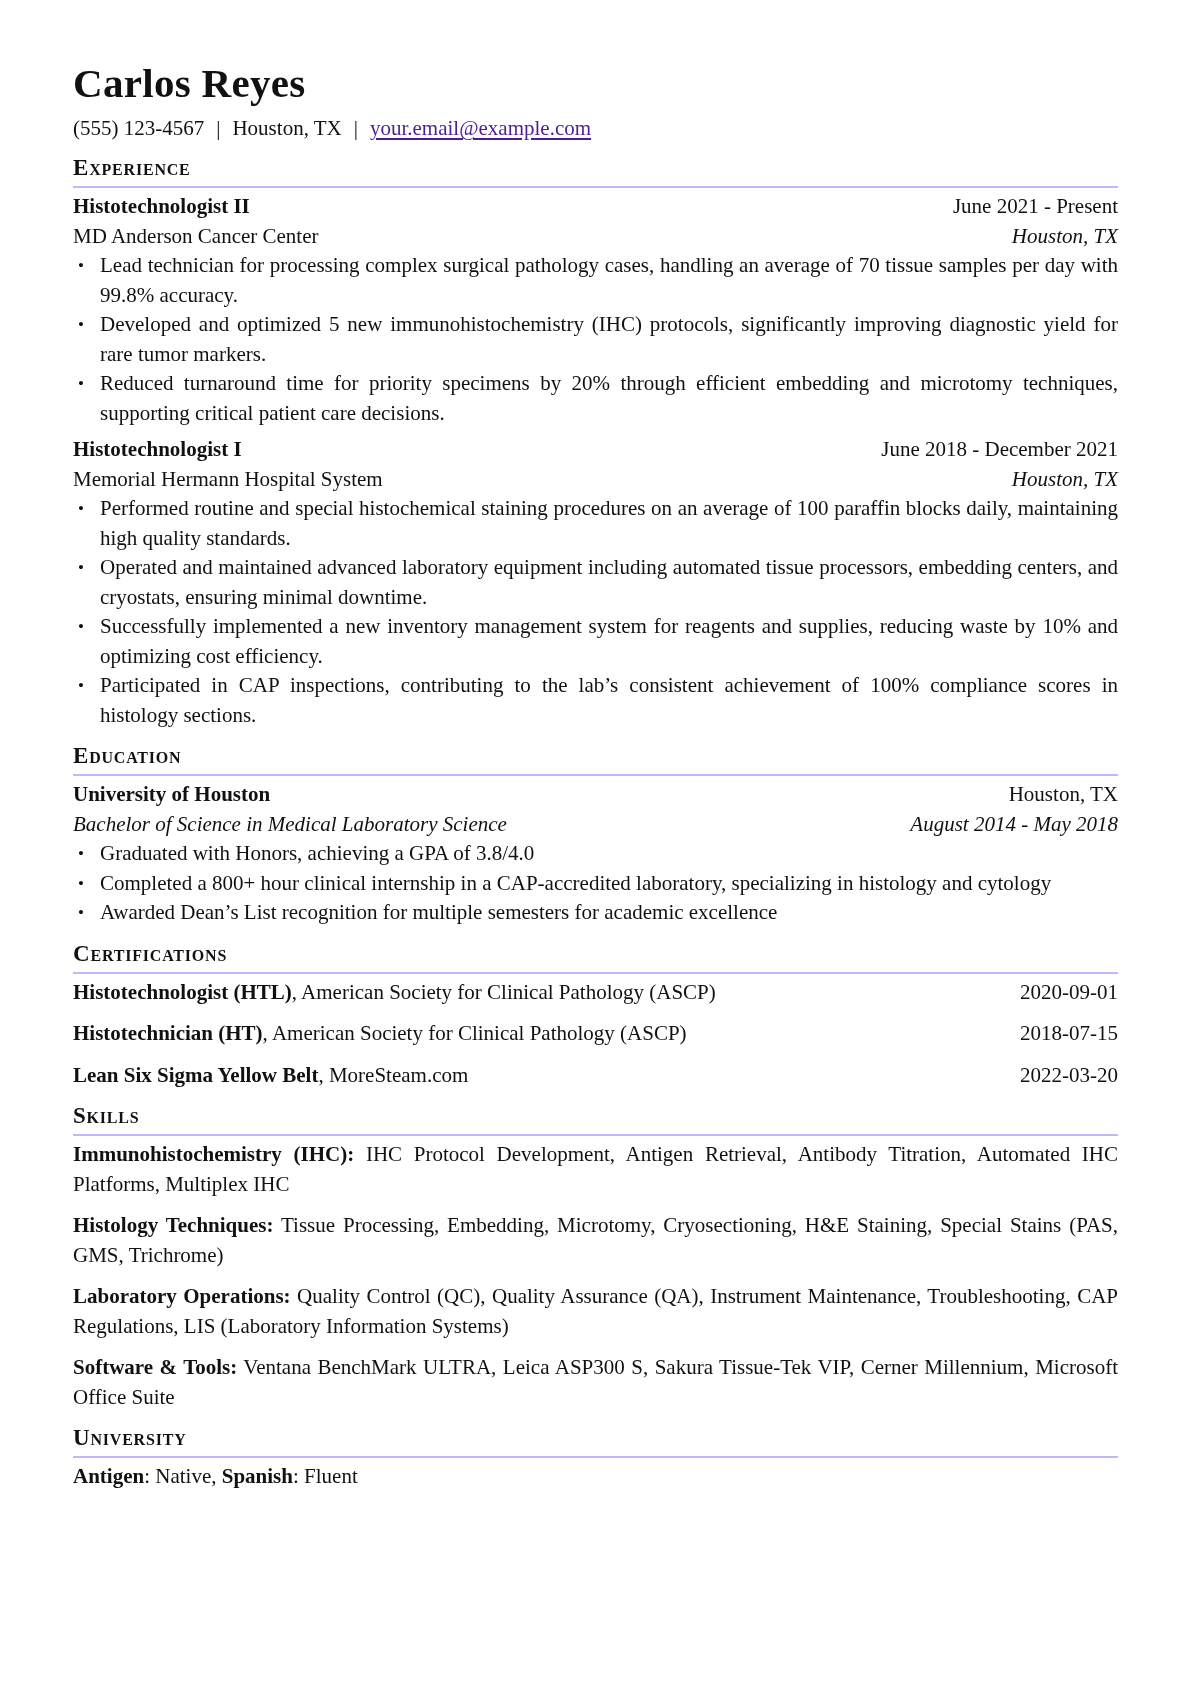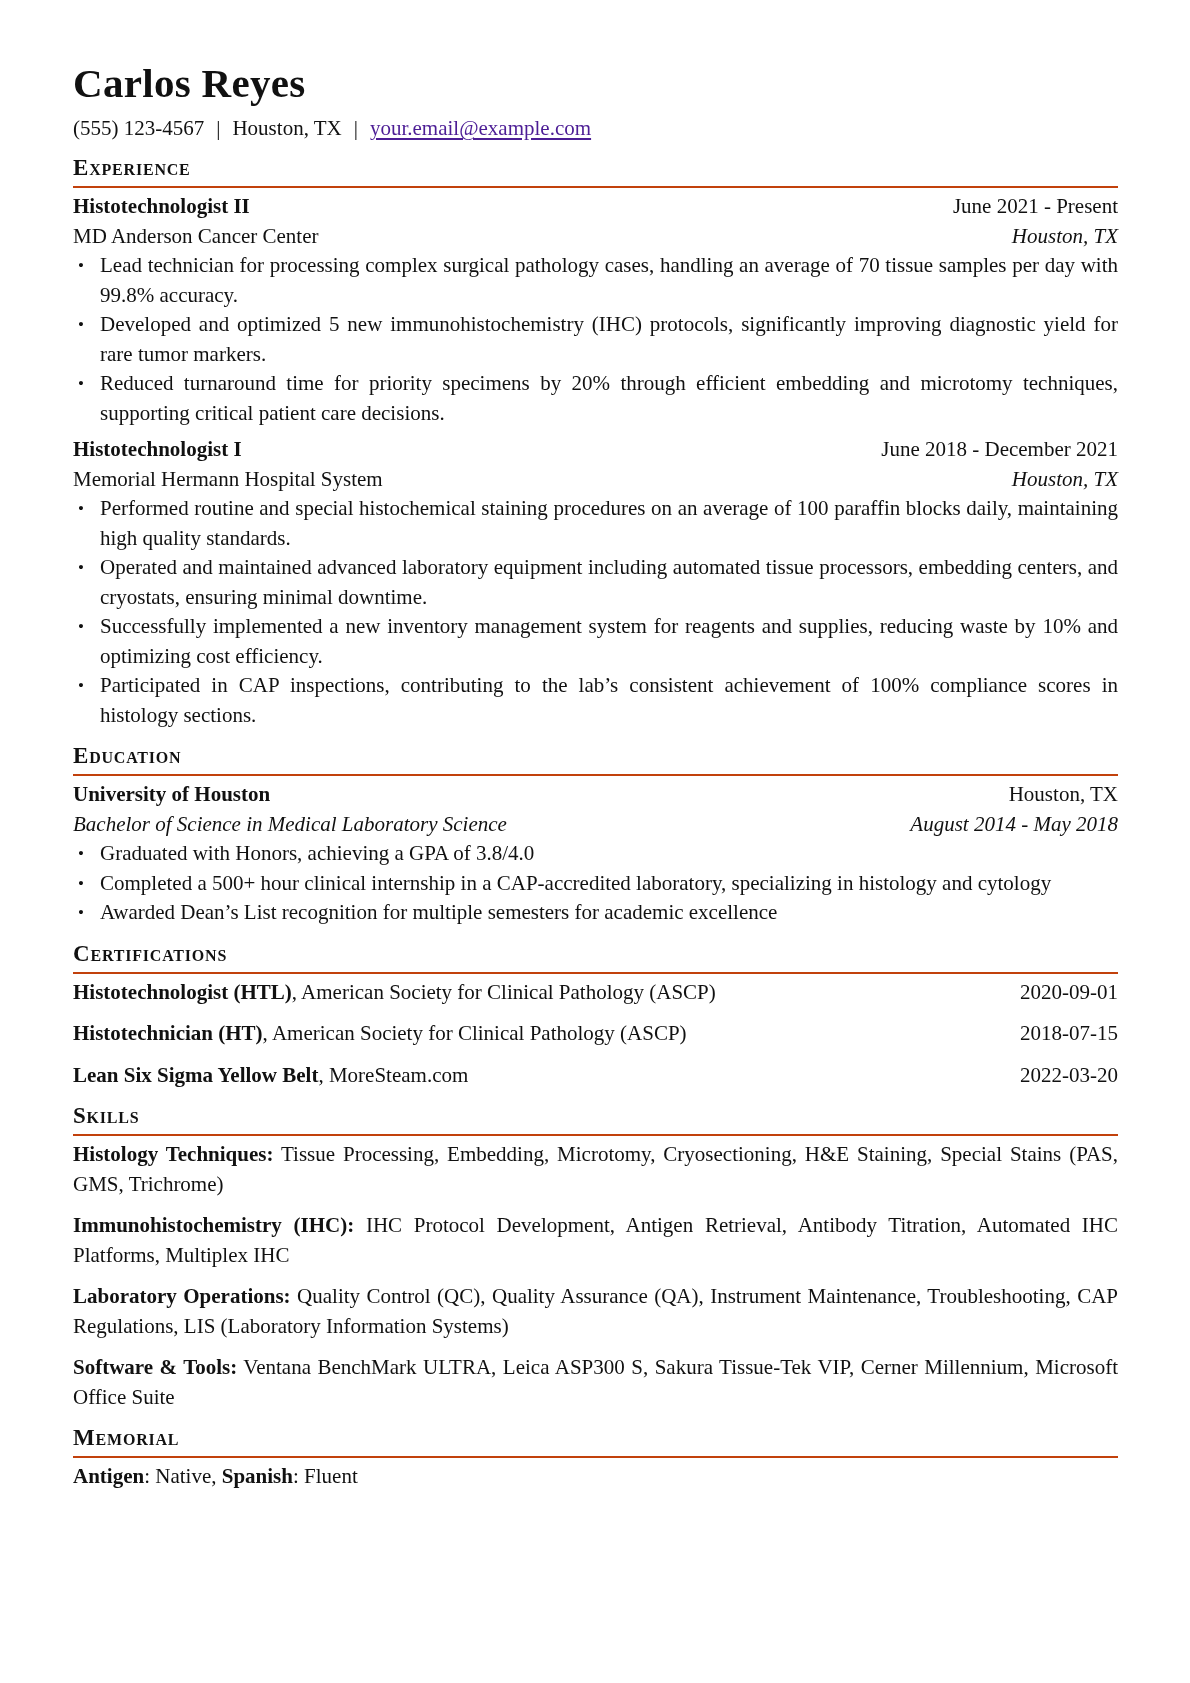--- a/index.html
+++ b/index.html
@@ -12,21 +12,21 @@
   }
   .page { position: absolute; left: 73px; top: 58px; width: 1045px; }
   .name { font-size: 41px; font-weight: bold; line-height: 50px; margin: 0; letter-spacing: 0.3px; }
   .contact { margin-top: 6px; line-height: 28px; }
   .contact .sep { display: inline-block; margin: 0 12px; }
   .contact a { color: #4c1d95; text-decoration: underline; text-underline-offset: 3px; }
   .section { margin-top: 0; }
   .section-title {
     font-size: 23px; font-weight: bold; font-variant: small-caps; letter-spacing: 0.8px;
     line-height: 28px; margin-top: 12px; padding-bottom: 4px;
-    border-bottom: 2px solid #c2410c;
+    border-bottom: 2px solid #c4b5fd;
     margin-bottom: 4px;
   }
   .row { display: flex; justify-content: space-between; align-items: baseline; }
   .bold { font-weight: bold; }
   .ital { font-style: italic; }
   ul.bullets { margin: 0; padding: 0 0 0 27px; list-style: none; }
   ul.bullets li { position: relative; text-align: justify; }
   ul.bullets li::before { content: "\2022"; position: absolute; left: -22px; top: 0; font-size: 17px; }
   .entry + .entry { margin-top: 7px; }
   .cert-row { margin-bottom: 12px; }
@@ -87,21 +87,21 @@
       <div class="row">
         <span class="bold">University of Houston</span>
         <span>Houston, TX</span>
       </div>
       <div class="row">
         <span class="ital">Bachelor of Science in Medical Laboratory Science</span>
         <span class="ital">August 2014 - May 2018</span>
       </div>
       <ul class="bullets">
         <li>Graduated with Honors, achieving a GPA of 3.8/4.0</li>
-        <li>Completed a 500+ hour clinical internship in a CAP-accredited laboratory, specializing in histology and cytology</li>
+        <li>Completed a 800+ hour clinical internship in a CAP-accredited laboratory, specializing in histology and cytology</li>
         <li>Awarded Dean’s List recognition for multiple semesters for academic excellence</li>
       </ul>
     </div>
   </div>
 
   <div class="section">
     <div class="section-title">Certifications</div>
     <div class="row cert-row">
       <span><span class="bold">Histotechnologist (HTL)</span><span>, American Society for Clinical Pathology (ASCP)</span></span>
       <span>2020-09-01</span>
@@ -111,24 +111,24 @@
       <span>2018-07-15</span>
     </div>
     <div class="row cert-row">
       <span><span class="bold">Lean Six Sigma Yellow Belt</span><span>, MoreSteam.com</span></span>
       <span>2022-03-20</span>
     </div>
   </div>
 
   <div class="section">
     <div class="section-title">Skills</div>
+    <div class="skill"><span class="bold">Immunohistochemistry (IHC):</span><span> IHC Protocol Development, Antigen Retrieval, Antibody Titration, Automated IHC Platforms, Multiplex IHC</span></div>
     <div class="skill"><span class="bold">Histology Techniques:</span><span> Tissue Processing, Embedding, Microtomy, Cryosectioning, H&amp;E Staining, Special Stains (PAS, GMS, Trichrome)</span></div>
-    <div class="skill"><span class="bold">Immunohistochemistry (IHC):</span><span> IHC Protocol Development, Antigen Retrieval, Antibody Titration, Automated IHC Platforms, Multiplex IHC</span></div>
     <div class="skill"><span class="bold">Laboratory Operations:</span><span> Quality Control (QC), Quality Assurance (QA), Instrument Maintenance, Troubleshooting, CAP Regulations, LIS (Laboratory Information Systems)</span></div>
     <div class="skill"><span class="bold">Software &amp; Tools:</span><span> Ventana BenchMark ULTRA, Leica ASP300 S, Sakura Tissue-Tek VIP, Cerner Millennium, Microsoft Office Suite</span></div>
   </div>
 
   <div class="section">
-    <div class="section-title">Memorial</div>
+    <div class="section-title">University</div>
     <div><span class="bold">Antigen</span><span>: Native</span><span>, </span><span class="bold">Spanish</span><span>: Fluent</span></div>
   </div>
 
 </div>
 
 </body></html>

